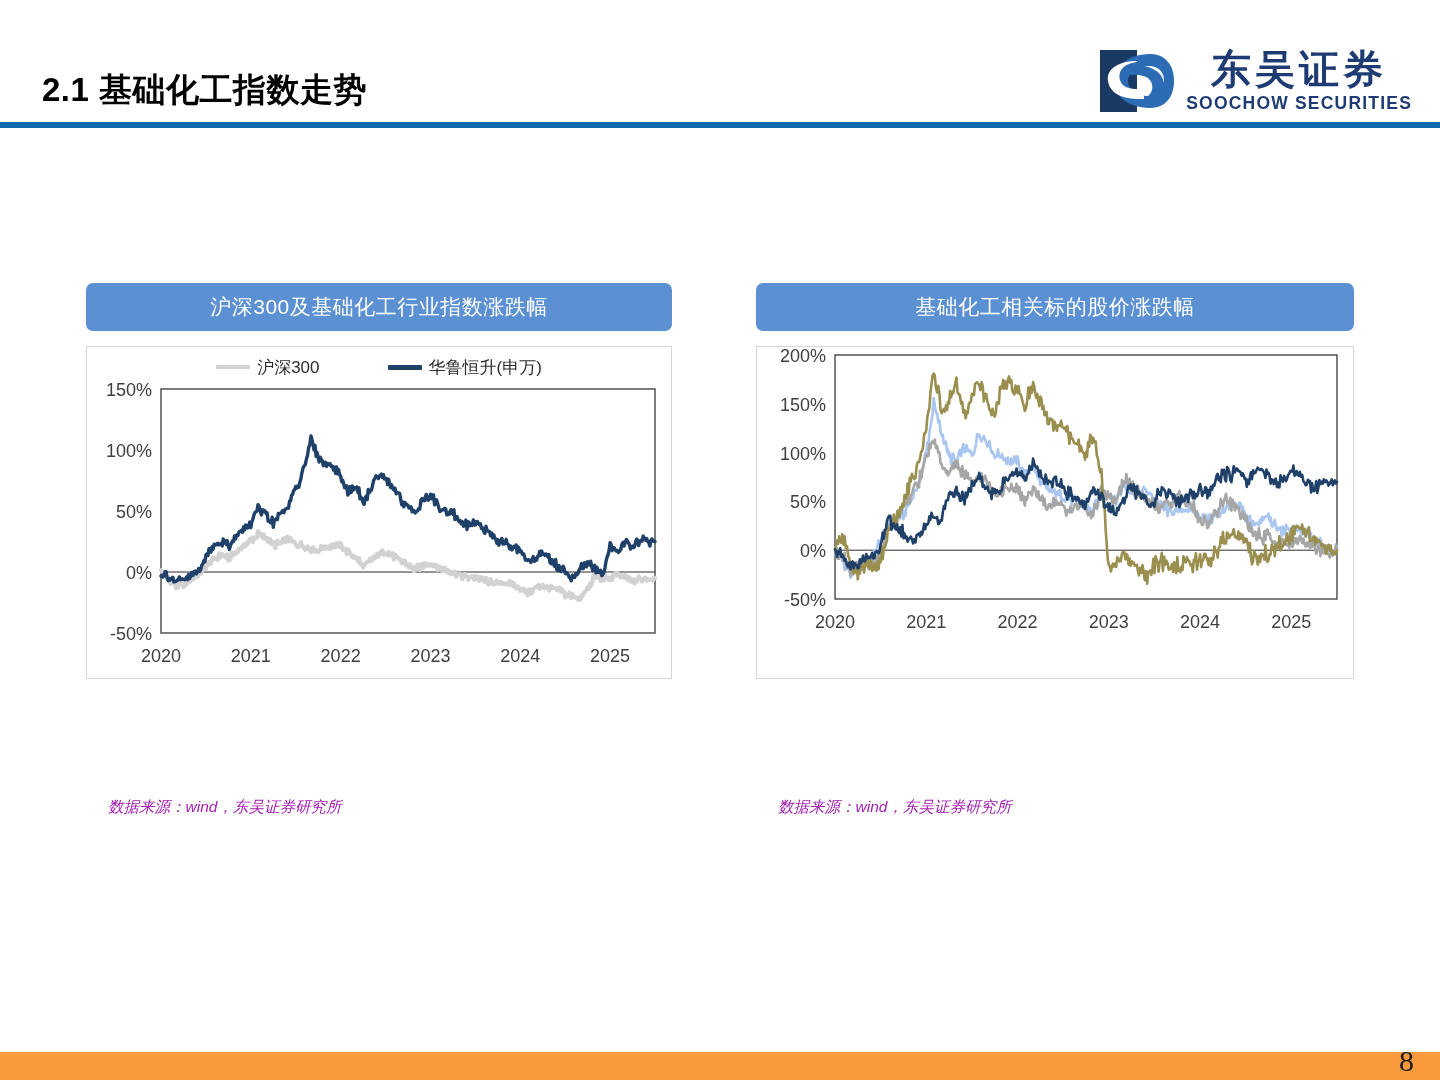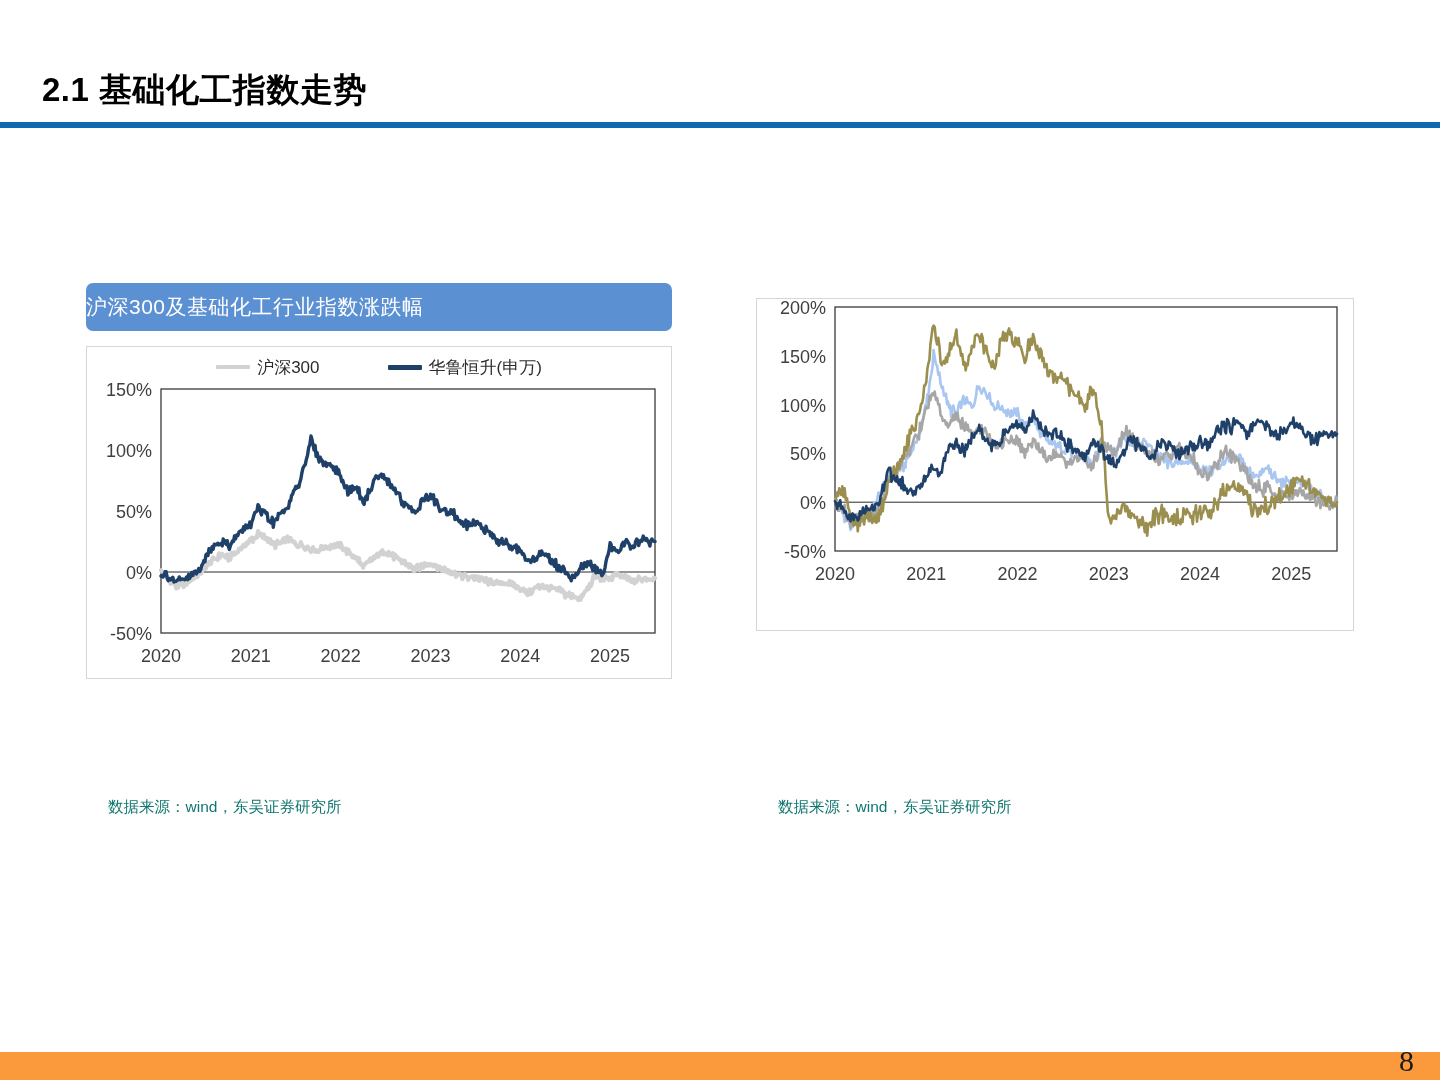--- a/index.html
+++ b/index.html
@@ -37,21 +37,21 @@
   }
 
   
   .chart-block { position: absolute; }
   #block-left  { left: 86px;  top: 283px; width: 586px; }
   #block-right { left: 756px; top: 283px; width: 598px; }
 
   .chart-banner {
     height: 48px; border-radius: 7px;
     background: #5B90D3;
-    display: flex; align-items: center; justify-content: flex-start;
+    display: flex; align-items: center; justify-content: center;
     color: #ffffff; font-size: 21px; letter-spacing: .5px;
   }
 
   .chart-frame {
     margin-top: 15px;
     border: 1px solid #d6d6d6;
     background: #ffffff;
     position: relative;
   }
   #block-left  .chart-frame { height: 333px; }
@@ -64,21 +64,21 @@
   #block-left .chart-legend { gap: 68px; justify-content: center; }
   #block-right .chart-legend { gap: 26px; }
   .legend-item { display: flex; align-items: center; gap: 7px; }
   .legend-swatch { display: block; width: 34px; height: 4px; border-radius: 1px; }
   .legend-label { font-size: 17px; color: #2b2b2b; white-space: nowrap; }
 
   .plot-wrap { position: relative; }
   .plot-svg { display: block; }
 
   .src-note {
-    position: absolute; font-size: 15.5px; color: #0f766e;
+    position: absolute; font-style: italic; font-size: 15.5px; color: #a21caf;
     white-space: nowrap;
   }
   #src-left  { left: 108px; top: 797px; }
   #src-right { left: 778px; top: 797px; }
 
   
   .footer-bar {
     position: absolute; left: 0; top: 1052px; width: 1440px; height: 28px;
     background: #FB9A3C;
   }
@@ -89,20 +89,35 @@
   }
 </style>
 </head>
 <body>
 
 <div class="slide">
 
   <div class="page-title">2.1 基础化工指数走势</div>
   <div class="header-rule"></div>
 
+  <div class="logo">
+    <span class="logo-mark">
+      <svg width="74" height="62" viewBox="0 0 74 62">
+        <rect x="0" y="0" width="37" height="62" fill="#1B3A63"></rect>
+        <path d="M50 4 C26 4 14 18 14 31 C14 44 26 58 50 58 C66 58 74 46 74 31 C74 16 66 4 50 4 Z
+                 M48 16 C60 16 64 23 64 31 C64 39 60 46 48 46 C36 46 28 39 28 31 C28 23 36 16 48 16 Z" fill="#2C6CB5"></path>
+        <path d="M37 12 C22 14 18 22 20 30 C22 38 32 40 44 39 L44 49 C26 50 10 45 8 31 C6 18 20 11 37 11 Z" fill="#FFFFFF"></path>
+        <path d="M33 52 C48 50 54 42 52 34 C50 26 40 24 28 25 L28 15 C46 14 62 19 64 33 C66 46 52 53 35 53 Z" fill="#2C6CB5"></path>
+      </svg>
+    </span>
+    <span class="logo-text-wrap">
+      <span class="logo-cn">东吴证券</span>
+      <span class="logo-en">SOOCHOW SECURITIES</span>
+    </span>
+  </div>
 
   <div class="chart-block" id="block-left">
     <div class="chart-banner">
       <span>沪深300及基础化工行业指数涨跌幅</span>
     </div>
 
     <div class="chart-frame">
       <div class="chart-legend">
         <span class="legend-item">
           <span class="legend-swatch" style="background:#D2D2D2"></span>
@@ -131,20 +146,23 @@
             <path d="M74.0 189.2 L75.0 190.5 L76.1 193.0 L77.1 193.7 L78.1 192.5 L79.1 194.9 L80.2 195.0 L81.2 197.7 L82.3 198.0 L83.5 202.8 L84.6 201.3 L85.8 202.1 L87.0 202.3 L88.1 202.9 L89.3 207.4 L90.3 205.4 L91.3 206.4 L92.3 201.5 L93.4 202.1 L94.4 201.0 L95.4 201.5 L96.5 206.2 L97.5 202.3 L98.5 198.6 L99.5 203.8 L100.6 200.4 L101.6 201.3 L102.6 197.4 L103.6 199.8 L104.8 199.0 L105.9 195.5 L107.1 197.7 L108.3 194.9 L109.4 193.7 L110.6 196.1 L111.7 191.7 L112.8 191.0 L113.8 192.6 L114.8 191.4 L115.8 188.5 L116.9 185.9 L117.9 187.6 L118.9 187.7 L119.9 184.7 L121.0 182.0 L122.0 180.9 L123.0 183.3 L124.0 182.5 L125.1 178.0 L126.1 176.4 L127.2 177.9 L128.4 177.8 L129.6 177.6 L130.7 178.9 L131.9 172.4 L133.0 176.6 L134.2 173.7 L135.2 172.8 L136.2 174.3 L137.3 174.9 L138.3 176.5 L139.3 173.8 L140.3 173.4 L141.4 179.7 L142.4 175.8 L143.4 178.6 L144.4 171.8 L145.5 174.0 L146.5 173.9 L147.5 171.4 L148.5 172.9 L149.7 171.5 L150.9 171.4 L152.0 167.6 L153.2 167.8 L154.3 168.3 L155.5 165.2 L156.6 163.8 L157.7 165.5 L158.7 165.0 L159.7 161.6 L160.7 162.7 L161.8 160.7 L162.8 158.1 L163.8 159.9 L164.8 156.6 L165.9 160.9 L166.9 157.2 L167.9 156.5 L169.0 156.9 L170.0 156.4 L171.0 150.0 L172.2 152.1 L173.3 154.4 L174.5 153.1 L175.6 156.5 L176.8 153.5 L177.9 157.9 L179.1 158.3 L180.1 157.0 L181.1 160.9 L182.2 159.7 L183.2 158.1 L184.2 162.8 L185.2 160.6 L186.3 163.2 L187.3 161.4 L188.3 167.1 L189.4 162.2 L190.4 159.7 L191.4 161.6 L192.4 162.6 L193.5 162.2 L194.6 161.6 L195.8 158.4 L196.9 157.3 L198.1 161.3 L199.2 157.2 L200.4 155.5 L201.5 160.5 L202.6 160.2 L203.6 157.0 L204.6 159.7 L205.6 160.7 L206.7 160.3 L207.7 161.3 L208.7 163.5 L209.8 165.0 L210.8 166.1 L211.8 165.6 L212.8 164.3 L213.9 161.2 L214.9 164.3 L215.9 165.2 L217.1 167.1 L218.2 168.8 L219.4 167.3 L220.5 165.5 L221.7 167.2 L222.8 169.1 L224.0 171.0 L225.0 169.4 L226.0 166.1 L227.1 170.0 L228.1 170.7 L229.1 169.1 L230.2 169.9 L231.2 171.0 L232.2 169.8 L233.2 168.9 L234.3 164.8 L235.3 167.4 L236.3 168.2 L237.3 167.6 L238.4 165.3 L239.5 167.3 L240.7 167.4 L241.8 165.7 L243.0 168.2 L244.1 163.8 L245.3 165.3 L246.5 166.6 L247.5 163.1 L248.5 166.1 L249.5 165.3 L250.6 162.1 L251.6 163.0 L252.6 166.1 L253.6 161.9 L254.7 165.1 L255.7 168.7 L256.7 169.3 L257.7 167.6 L258.8 167.6 L259.8 173.1 L260.8 168.4 L262.0 169.7 L263.1 173.1 L264.3 173.6 L265.4 176.3 L266.6 174.7 L267.8 177.2 L268.9 176.4 L269.9 176.4 L271.0 180.4 L272.0 177.3 L273.0 182.6 L274.0 183.2 L275.1 183.0 L276.1 186.7 L277.1 183.2 L278.1 183.2 L279.2 181.8 L280.2 180.9 L281.2 180.2 L282.2 180.6 L283.3 177.5 L284.4 179.7 L285.6 178.9 L286.7 175.6 L287.9 176.9 L289.1 174.7 L290.2 172.8 L291.4 175.6 L292.4 173.3 L293.4 171.2 L294.4 172.7 L295.5 169.2 L296.5 173.4 L297.5 173.3 L298.5 172.5 L299.6 173.6 L300.6 174.4 L301.6 170.9 L302.7 174.2 L303.7 174.4 L304.7 174.3 L305.7 172.1 L306.9 178.6 L308.0 173.6 L309.2 175.2 L310.4 176.0 L311.5 177.9 L312.7 178.5 L313.8 178.6 L314.8 182.3 L315.9 180.0 L316.9 181.7 L317.9 179.8 L318.9 184.3 L320.0 183.1 L321.0 183.2 L322.0 186.5 L323.1 183.5 L324.1 186.3 L325.1 185.5 L326.1 189.4 L327.2 190.2 L328.2 189.4 L329.3 185.2 L330.5 183.8 L331.6 184.8 L332.8 189.1 L334.0 183.1 L335.1 184.7 L336.3 186.8 L337.3 182.1 L338.3 185.1 L339.3 184.5 L340.4 183.0 L341.4 184.6 L342.4 183.3 L343.5 183.1 L344.5 184.3 L345.5 183.6 L346.5 185.4 L347.6 184.1 L348.6 183.8 L349.6 185.0 L350.6 189.1 L351.8 185.5 L352.9 185.8 L354.1 186.8 L355.3 190.2 L356.4 187.4 L357.6 186.4 L358.7 190.5 L359.8 188.6 L360.8 191.7 L361.8 189.5 L362.8 192.5 L363.9 193.1 L364.9 190.9 L365.9 193.2 L366.9 192.8 L368.0 190.6 L369.0 195.8 L370.0 194.2 L371.0 193.5 L372.1 192.7 L373.1 192.9 L374.2 194.1 L375.4 198.1 L376.6 194.2 L377.7 192.9 L378.9 194.7 L380.0 195.5 L381.2 199.0 L382.2 196.8 L383.2 196.1 L384.3 195.8 L385.3 195.2 L386.3 196.6 L387.3 198.8 L388.4 195.0 L389.4 195.2 L390.4 198.3 L391.4 195.7 L392.5 199.9 L393.5 197.9 L394.5 196.2 L395.5 196.8 L396.7 199.3 L397.9 200.8 L399.0 196.8 L400.2 198.1 L401.3 203.7 L402.5 199.4 L403.6 198.2 L404.7 200.4 L405.7 203.2 L406.7 203.3 L407.7 203.0 L408.8 200.7 L409.8 199.8 L410.8 202.1 L411.8 202.8 L412.9 201.0 L413.9 201.1 L414.9 203.2 L416.0 201.7 L417.0 203.0 L418.0 203.2 L419.2 202.5 L420.3 203.4 L421.5 203.9 L422.6 199.9 L423.8 203.6 L424.9 201.0 L426.1 205.0 L427.1 202.5 L428.1 205.9 L429.2 207.3 L430.2 205.2 L431.2 206.0 L432.2 207.3 L433.3 209.8 L434.3 209.1 L435.3 209.5 L436.4 207.5 L437.4 209.6 L438.4 211.4 L439.4 209.1 L440.5 214.1 L441.6 213.3 L442.8 208.2 L443.9 213.0 L445.1 211.7 L446.2 208.0 L447.4 207.0 L448.5 206.0 L449.6 206.2 L450.6 204.7 L451.6 203.9 L452.6 207.8 L453.7 206.0 L454.7 206.1 L455.7 203.8 L456.8 207.1 L457.8 207.3 L458.8 205.8 L459.8 205.1 L460.9 205.7 L461.9 209.5 L462.9 208.4 L464.1 204.8 L465.2 206.9 L466.4 206.6 L467.5 207.0 L468.7 207.2 L469.8 209.1 L471.0 209.4 L472.0 206.6 L473.0 206.8 L474.1 210.7 L475.1 208.5 L476.1 210.8 L477.2 211.1 L478.2 216.6 L479.2 212.7 L480.2 213.8 L481.3 214.8 L482.3 211.5 L483.3 214.9 L484.3 217.0 L485.4 213.1 L486.5 216.3 L487.7 216.0 L488.8 216.3 L490.0 217.7 L491.1 218.9 L492.3 216.5 L493.5 218.8 L494.5 214.5 L495.5 215.3 L496.5 212.5 L497.6 211.1 L498.6 209.7 L499.6 209.1 L500.6 206.2 L501.7 207.9 L502.7 202.9 L503.7 205.1 L504.7 202.6 L505.8 197.8 L506.8 193.7 L507.8 194.3 L509.0 196.9 L510.1 195.3 L511.3 196.3 L512.4 195.3 L513.6 199.9 L514.8 195.0 L515.9 199.2 L516.9 199.5 L518.0 194.3 L519.0 196.3 L520.0 196.4 L521.0 197.8 L522.1 199.1 L523.1 196.4 L524.1 196.3 L525.1 199.0 L526.2 193.9 L527.2 193.7 L528.2 192.2 L529.2 194.3 L530.3 192.0 L531.4 193.0 L532.6 195.3 L533.7 196.4 L534.9 194.3 L536.1 196.3 L537.2 196.6 L538.4 193.9 L539.4 196.3 L540.4 198.9 L541.4 195.9 L542.5 196.9 L543.5 200.1 L544.5 200.9 L545.5 198.7 L546.6 198.3 L547.6 202.4 L548.6 199.1 L549.7 200.6 L550.7 198.0 L551.7 195.5 L552.7 197.5 L553.9 198.1 L555.0 200.5 L556.2 198.8 L557.4 197.0 L558.5 196.7 L559.7 199.6 L560.8 198.4 L561.8 198.3 L562.9 198.8 L563.9 198.7 L564.9 199.3 L565.9 199.5 L567.0 196.6 L568.0 197.1 " fill="none" stroke="#D2D2D2" stroke-width="4.2" stroke-linejoin="round" stroke-linecap="round"></path>
             <path d="M74.0 195.1 L75.0 194.3 L76.1 196.0 L77.1 194.1 L78.1 190.7 L79.1 190.6 L80.2 197.5 L81.2 199.7 L82.3 197.6 L83.5 199.0 L84.6 197.6 L85.8 196.2 L87.0 201.0 L88.1 200.4 L89.3 200.3 L90.3 199.0 L91.3 198.8 L92.3 195.9 L93.4 198.8 L94.4 198.0 L95.4 197.9 L96.5 198.3 L97.5 198.8 L98.5 198.0 L99.5 196.1 L100.6 198.7 L101.6 193.4 L102.6 197.5 L103.6 195.5 L104.8 191.4 L105.9 194.5 L107.1 190.6 L108.3 190.1 L109.4 193.0 L110.6 191.0 L111.7 187.6 L112.8 190.4 L113.8 188.3 L114.8 184.2 L115.8 182.9 L116.9 179.5 L117.9 180.9 L118.9 174.0 L119.9 172.9 L121.0 174.5 L122.0 167.7 L123.0 170.2 L124.0 171.1 L125.1 165.7 L126.1 168.3 L127.2 163.3 L128.4 163.4 L129.6 163.8 L130.7 162.2 L131.9 163.9 L133.0 163.0 L134.2 162.3 L135.2 164.9 L136.2 157.9 L137.3 162.1 L138.3 159.8 L139.3 163.4 L140.3 159.7 L141.4 165.5 L142.4 168.4 L143.4 164.5 L144.4 162.5 L145.5 159.9 L146.5 160.4 L147.5 155.0 L148.5 157.9 L149.7 154.0 L150.9 154.4 L152.0 150.9 L153.2 150.1 L154.3 149.4 L155.5 151.3 L156.6 145.8 L157.7 149.0 L158.7 144.0 L159.7 144.4 L160.7 147.0 L161.8 145.4 L162.8 141.1 L163.8 146.7 L164.8 140.9 L165.9 138.1 L166.9 134.2 L167.9 131.4 L169.0 131.0 L170.0 129.8 L171.0 123.6 L172.2 125.7 L173.3 130.4 L174.5 134.0 L175.6 128.8 L176.8 129.3 L177.9 130.0 L179.1 132.6 L180.1 131.9 L181.1 140.1 L182.2 139.7 L183.2 141.4 L184.2 142.0 L185.2 136.2 L186.3 146.2 L187.3 139.1 L188.3 139.1 L189.4 137.5 L190.4 138.5 L191.4 132.4 L192.4 132.8 L193.5 132.2 L194.6 131.1 L195.8 129.5 L196.9 131.8 L198.1 128.1 L199.2 127.9 L200.4 127.0 L201.5 127.2 L202.6 119.9 L203.6 119.9 L204.6 114.2 L205.6 113.3 L206.7 109.6 L207.7 108.5 L208.7 105.4 L209.8 107.1 L210.8 105.1 L211.8 106.3 L212.8 101.5 L213.9 97.8 L214.9 91.8 L215.9 87.3 L217.1 84.9 L218.2 83.8 L219.4 78.2 L220.5 74.4 L221.7 66.5 L222.8 63.7 L224.0 55.0 L225.0 58.5 L226.0 63.5 L227.1 69.1 L228.1 64.4 L229.1 75.4 L230.2 71.7 L231.2 77.0 L232.2 81.0 L233.2 76.2 L234.3 78.6 L235.3 79.7 L236.3 84.7 L237.3 81.4 L238.4 81.3 L239.5 85.4 L240.7 82.5 L241.8 83.4 L243.0 82.6 L244.1 85.5 L245.3 84.9 L246.5 89.0 L247.5 86.2 L248.5 92.3 L249.5 85.9 L250.6 92.9 L251.6 88.6 L252.6 93.8 L253.6 94.9 L254.7 100.8 L255.7 99.2 L256.7 102.8 L257.7 106.8 L258.8 106.2 L259.8 104.9 L260.8 114.1 L262.0 112.4 L263.1 105.7 L264.3 111.3 L265.4 104.9 L266.6 108.9 L267.8 106.7 L268.9 107.5 L269.9 106.0 L271.0 111.7 L272.0 107.0 L273.0 117.9 L274.0 116.1 L275.1 117.7 L276.1 121.9 L277.1 123.4 L278.1 117.1 L279.2 115.1 L280.2 118.5 L281.2 108.5 L282.2 111.9 L283.3 109.6 L284.4 109.4 L285.6 104.1 L286.7 99.2 L287.9 97.3 L289.1 94.7 L290.2 95.7 L291.4 97.5 L292.4 95.1 L293.4 94.2 L294.4 93.0 L295.5 96.4 L296.5 93.7 L297.5 98.0 L298.5 97.8 L299.6 97.7 L300.6 103.6 L301.6 98.2 L302.7 102.5 L303.7 106.6 L304.7 103.9 L305.7 107.4 L306.9 108.9 L308.0 107.1 L309.2 112.8 L310.4 111.8 L311.5 111.9 L312.7 112.3 L313.8 119.2 L314.8 123.8 L315.9 121.0 L316.9 125.9 L317.9 121.4 L318.9 123.3 L320.0 123.5 L321.0 124.4 L322.0 127.1 L323.1 126.9 L324.1 125.7 L325.1 130.9 L326.1 128.9 L327.2 130.0 L328.2 132.0 L329.3 130.4 L330.5 130.1 L331.6 127.7 L332.8 128.0 L334.0 118.9 L335.1 117.6 L336.3 119.7 L337.3 119.9 L338.3 115.9 L339.3 113.4 L340.4 119.0 L341.4 119.2 L342.4 117.5 L343.5 113.2 L344.5 117.7 L345.5 117.1 L346.5 113.8 L347.6 123.9 L348.6 122.1 L349.6 118.8 L350.6 122.4 L351.8 126.8 L352.9 130.4 L354.1 129.8 L355.3 128.8 L356.4 128.8 L357.6 127.4 L358.7 127.8 L359.8 133.9 L360.8 133.9 L361.8 131.4 L362.8 133.0 L363.9 128.7 L364.9 131.5 L365.9 133.1 L366.9 128.7 L368.0 138.6 L369.0 137.7 L370.0 135.6 L371.0 138.8 L372.1 140.6 L373.1 139.5 L374.2 142.7 L375.4 140.8 L376.6 145.2 L377.7 144.6 L378.9 139.1 L380.0 148.5 L381.2 140.8 L382.2 141.5 L383.2 144.7 L384.3 144.0 L385.3 144.4 L386.3 139.0 L387.3 141.0 L388.4 144.1 L389.4 140.6 L390.4 140.5 L391.4 142.5 L392.5 143.7 L393.5 142.8 L394.5 147.6 L395.5 146.8 L396.7 150.3 L397.9 152.3 L399.0 145.3 L400.2 149.8 L401.3 150.3 L402.5 150.5 L403.6 154.7 L404.7 152.0 L405.7 157.0 L406.7 153.8 L407.7 156.9 L408.8 158.2 L409.8 162.2 L410.8 158.8 L411.8 164.3 L412.9 159.8 L413.9 161.6 L414.9 157.4 L416.0 163.1 L417.0 163.0 L418.0 162.3 L419.2 158.3 L420.3 162.9 L421.5 163.9 L422.6 167.9 L423.8 165.1 L424.9 168.9 L426.1 166.9 L427.1 165.4 L428.1 166.4 L429.2 163.9 L430.2 171.7 L431.2 165.9 L432.2 167.6 L433.3 170.8 L434.3 170.1 L435.3 173.2 L436.4 172.7 L437.4 174.8 L438.4 179.2 L439.4 178.6 L440.5 179.5 L441.6 178.8 L442.8 179.2 L443.9 181.4 L445.1 178.5 L446.2 175.6 L447.4 180.4 L448.5 177.6 L449.6 179.2 L450.6 175.6 L451.6 175.1 L452.6 170.5 L453.7 174.3 L454.7 169.9 L455.7 173.2 L456.8 172.9 L457.8 174.4 L458.8 173.0 L459.8 174.0 L460.9 175.9 L461.9 173.5 L462.9 181.3 L464.1 182.7 L465.2 178.6 L466.4 182.8 L467.5 185.3 L468.7 178.5 L469.8 188.8 L471.0 189.6 L472.0 184.5 L473.0 188.8 L474.1 190.5 L475.1 186.7 L476.1 185.2 L477.2 187.5 L478.2 192.5 L479.2 192.9 L480.2 191.9 L481.3 193.8 L482.3 196.6 L483.3 197.1 L484.3 199.8 L485.4 194.1 L486.5 196.1 L487.7 196.5 L488.8 192.6 L490.0 193.8 L491.1 192.2 L492.3 188.6 L493.5 186.6 L494.5 182.6 L495.5 187.7 L496.5 187.5 L497.6 181.6 L498.6 184.6 L499.6 185.7 L500.6 180.6 L501.7 181.6 L502.7 184.1 L503.7 180.2 L504.7 186.1 L505.8 189.6 L506.8 184.7 L507.8 184.5 L509.0 191.9 L510.1 186.3 L511.3 191.3 L512.4 191.6 L513.6 189.2 L514.8 194.7 L515.9 193.1 L516.9 191.6 L518.0 186.8 L519.0 180.4 L520.0 176.3 L521.0 174.0 L522.1 169.5 L523.1 161.7 L524.1 163.3 L525.1 169.8 L526.2 166.6 L527.2 166.7 L528.2 168.6 L529.2 170.1 L530.3 169.5 L531.4 171.5 L532.6 170.2 L533.7 168.8 L534.9 163.3 L536.1 161.3 L537.2 164.9 L538.4 160.5 L539.4 158.6 L540.4 160.0 L541.4 161.8 L542.5 163.9 L543.5 168.1 L544.5 165.8 L545.5 165.1 L546.6 166.7 L547.6 165.8 L548.6 160.5 L549.7 158.1 L550.7 159.2 L551.7 164.6 L552.7 161.1 L553.9 159.2 L555.0 160.2 L556.2 155.1 L557.4 157.3 L558.5 159.2 L559.7 157.6 L560.8 160.3 L561.8 161.7 L562.9 165.1 L563.9 159.4 L564.9 158.0 L565.9 159.6 L567.0 160.4 L568.0 160.5 " fill="none" stroke="#1F4068" stroke-width="3.4" stroke-linejoin="round" stroke-linecap="round"></path>
           </svg>
       </div>
     </div>
   </div>
 
   <div class="src-note" id="src-left">数据来源：wind，东吴证券研究所</div>
 
   <div class="chart-block" id="block-right">
+    <div class="chart-banner">
+      <span>基础化工相关标的股价涨跌幅</span>
+    </div>
 
     <div class="chart-frame">
       <div class="plot-wrap">
         <svg class="plot-svg" id="svg-right" width="596" height="292">
             <rect x="78" y="8" width="502" height="244" fill="none" stroke="#3a3a3a" stroke-width="1.3"></rect>
             <line x1="78" y1="203.20000000000002" x2="580" y2="203.20000000000002" stroke="#2a2a2a" stroke-width="1"></line>
             <text x="69" y="259" text-anchor="end" font-size="18" fill="#3f3f3f" font-family="&quot;Liberation Sans&quot;, sans-serif">-50%</text>
             <text x="69" y="210.20000000000002" text-anchor="end" font-size="18" fill="#3f3f3f" font-family="&quot;Liberation Sans&quot;, sans-serif">0%</text>
             <text x="69" y="161.4" text-anchor="end" font-size="18" fill="#3f3f3f" font-family="&quot;Liberation Sans&quot;, sans-serif">50%</text>
             <text x="69" y="112.60000000000001" text-anchor="end" font-size="18" fill="#3f3f3f" font-family="&quot;Liberation Sans&quot;, sans-serif">100%</text>

